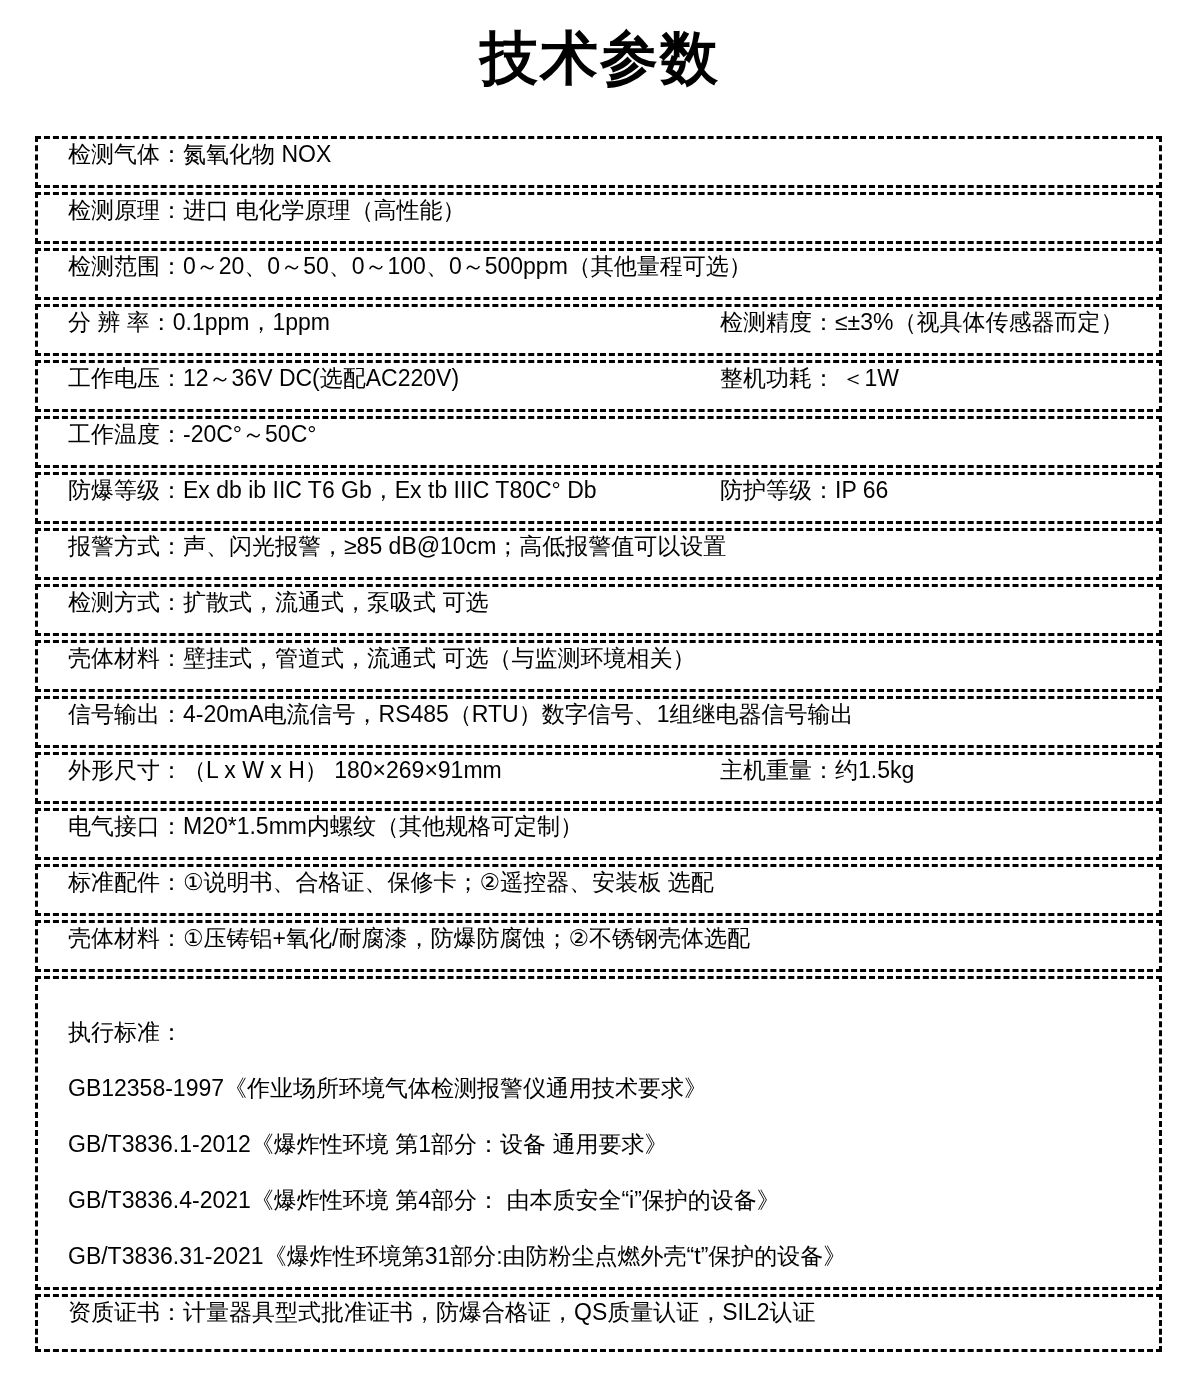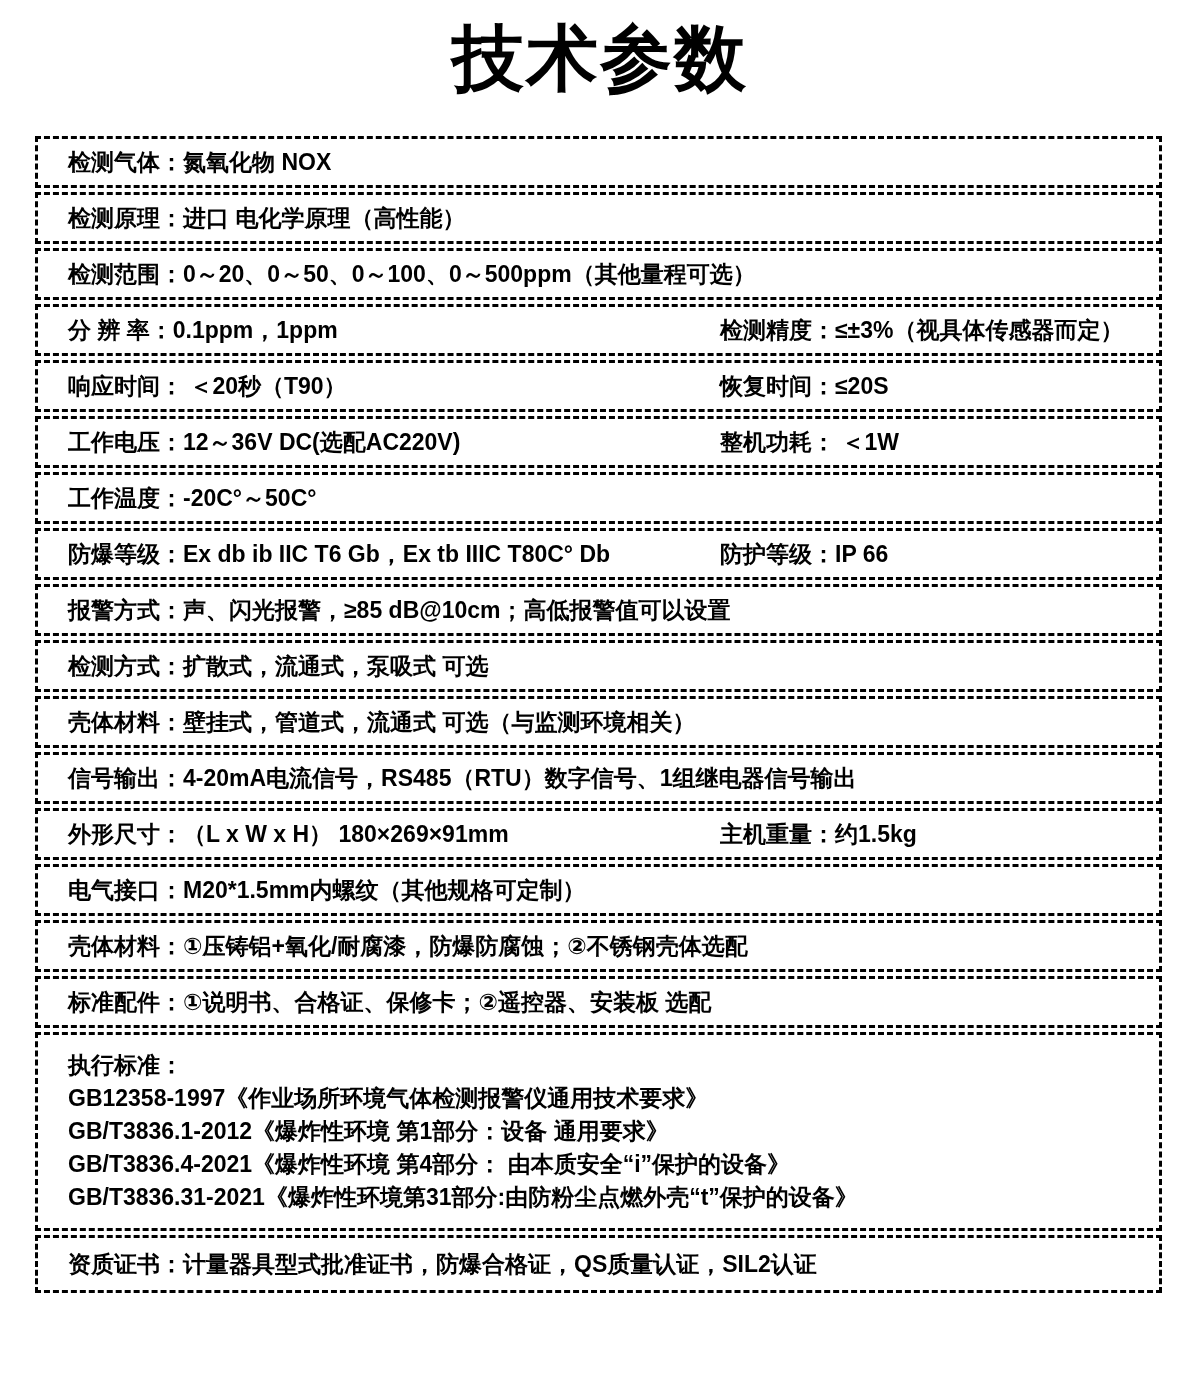--- a/index.html
+++ b/index.html
@@ -11,59 +11,59 @@
     width: 1200px;
     height: 1398px;
     font-family: "Liberation Sans", "DejaVu Sans", sans-serif;
     color: #000000;
     overflow: hidden;
   }
   .title {
     margin: 0;
     padding-top: 16px;
     text-align: center;
-    font-size: 72px;
+    font-size: 58px;
     font-weight: 600;
     line-height: 84px;
     letter-spacing: 2px;
   }
   .spec-table {
     margin: 36px 35px 0 35px;
     width: 1127px;
     box-sizing: border-box;
   }
   .row {
     box-sizing: border-box;
     border: 3px dashed #000000;
     min-height: 52px;
     display: flex;
-    align-items: center;
+    align-items: flex-start;
     padding: 0 12px 0 30px;
     margin-bottom: 4px;
     font-size: 23px;
     line-height: 30px;
-    font-weight: bold;
   }
   .cell-l {
     width: 642px;
     flex: 0 0 auto;
     padding-right: 10px;
   }
   .cell-r {
     flex: 1 1 auto;
   }
   .cell-full {
     flex: 1 1 auto;
   }
   .row-multiline {
     display: block;
     padding: 14px 12px 14px 30px;
   }
   .row-multiline .line {
     line-height: 33px;
+    margin-top: 23px;
   }
   .row-last {
     min-height: 58px;
   }
 </style>
 </head>
 <body>
 
 <div class="page">
 
@@ -81,24 +81,20 @@
 
     <div class="row">
       <div class="cell-full">检测范围：0～20、0～50、0～100、0～500ppm（其他量程可选）</div>
     </div>
 
     <div class="row">
       <div class="cell-l">分 辨 率：0.1ppm，1ppm</div>
       <div class="cell-r">检测精度：≤±3%（视具体传感器而定）</div>
     </div>
 
-    <div class="row">
-      <div class="cell-l">响应时间： ＜20秒（T90）</div>
-      <div class="cell-r">恢复时间：≤20S</div>
-    </div>
 
     <div class="row">
       <div class="cell-l">工作电压：12～36V DC(选配AC220V)</div>
       <div class="cell-r">整机功耗： ＜1W</div>
     </div>
 
     <div class="row">
       <div class="cell-l">工作温度：-20C°～50C°</div>
     </div>
 
@@ -127,25 +123,25 @@
     <div class="row">
       <div class="cell-l">外形尺寸：（L x W x H） 180×269×91mm</div>
       <div class="cell-r">主机重量：约1.5kg</div>
     </div>
 
     <div class="row">
       <div class="cell-full">电气接口：M20*1.5mm内螺纹（其他规格可定制）</div>
     </div>
 
     <div class="row">
-      <div class="cell-full">壳体材料：①压铸铝+氧化/耐腐漆，防爆防腐蚀；②不锈钢壳体选配</div>
+      <div class="cell-full">标准配件：①说明书、合格证、保修卡；②遥控器、安装板 选配</div>
     </div>
 
     <div class="row">
-      <div class="cell-full">标准配件：①说明书、合格证、保修卡；②遥控器、安装板 选配</div>
+      <div class="cell-full">壳体材料：①压铸铝+氧化/耐腐漆，防爆防腐蚀；②不锈钢壳体选配</div>
     </div>
 
     <div class="row row-multiline">
       <div class="line">执行标准：</div>
       <div class="line">GB12358-1997《作业场所环境气体检测报警仪通用技术要求》</div>
       <div class="line">GB/T3836.1-2012《爆炸性环境 第1部分：设备 通用要求》</div>
       <div class="line">GB/T3836.4-2021《爆炸性环境 第4部分： 由本质安全“i”保护的设备》</div>
       <div class="line">GB/T3836.31-2021《爆炸性环境第31部分:由防粉尘点燃外壳“t”保护的设备》</div>
     </div>
 

